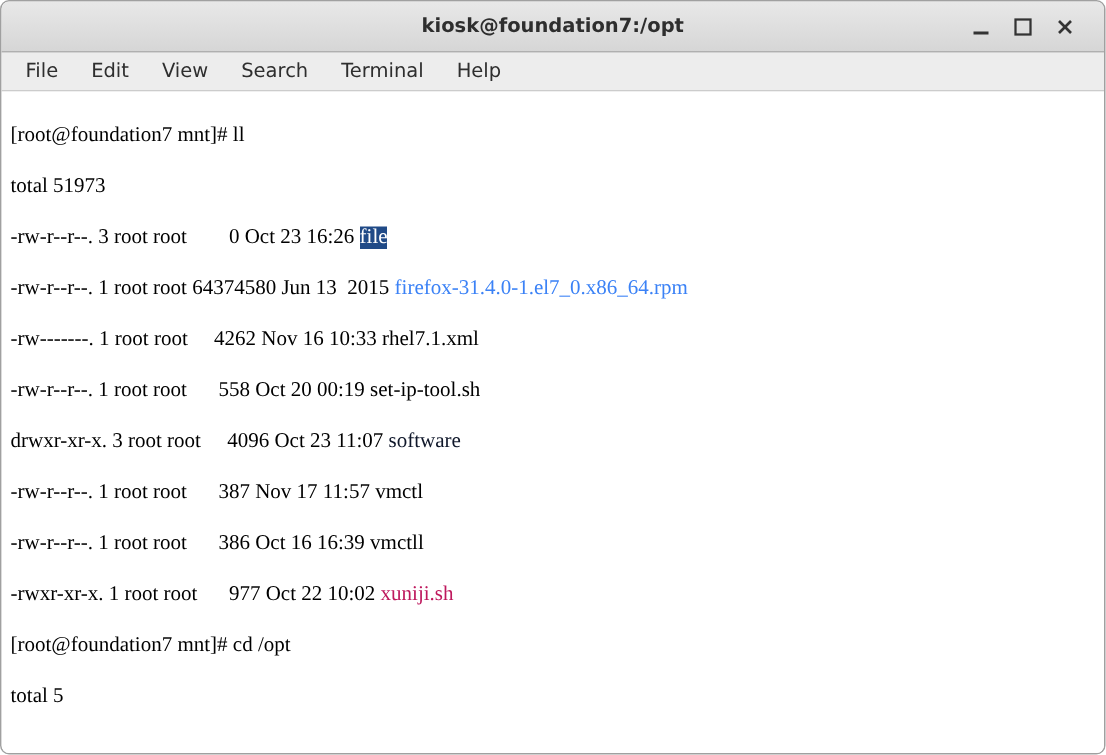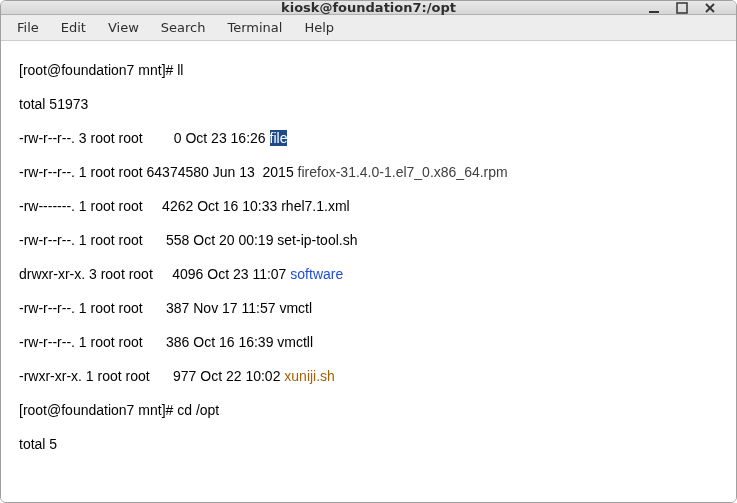--- a/index.html
+++ b/index.html
@@ -8,21 +8,21 @@
     height: 503px;
     background: #fff;
     font-family: "DejaVu Sans", "Liberation Sans", sans-serif;
     border: 1px solid #a0a0a0;
     border-radius: 6px;
     overflow: hidden;
     display: flex;
     flex-direction: column;
   }
   .titlebar {
-    height: 14px;
+    height: 34px;
     background: linear-gradient(to bottom, #e8e8e8, #d6d6d6);
     border-bottom: 1px solid #b0b0b0;
     display: flex;
     align-items: center;
     padding: 0 19px;
     font-size: 13px;
     color: #2e2e2e;
     position: relative;
   }
   .titlebar .title {
@@ -60,32 +60,32 @@
     gap: 2px;
   }
   .menubar .menu-item {
     padding: 2px 10px;
     cursor: pointer;
   }
   .terminal {
     flex: 1;
     background: #ffffff;
     color: #000;
-    font-family: Liberation Sans, sans-serif;
+    font-family: Liberation Serif, serif;
     font-size: 14px;
     line-height: 17px;
-    padding: 4px 18px;
+    padding: 4px 6px;
     white-space: pre;
     overflow: hidden;
     position: relative;
   }
   .term-line { white-space: pre; }
-  .c-red { color: #404040; }
-  .c-green { color: #a16207; text-align: right; }
-  .c-blue { color: #1d4ed8; }
+  .c-red { color: #3b82f6; }
+  .c-green { color: #be185d; text-align: right; }
+  .c-blue { color: #0f172a; }
   .sel { background: #204a87; color: #fff; }
 </style>
 </head>
 <body>
 
 <div class="titlebar">
   <div class="title">kiosk@foundation7:/opt</div>
   <div class="win-controls">
     <span class="win-btn">
       <svg width="12" height="12" viewBox="0 0 12 12">
@@ -113,21 +113,21 @@
   <span class="menu-item">Search</span>
   <span class="menu-item">Terminal</span>
   <span class="menu-item">Help</span>
 </div>
 
 <div class="terminal">
 <div class="term-line"><span>[root@foundation7 mnt]# </span><span>ll</span></div>
 <div class="term-line">total 51973</div>
 <div class="term-line"><span>-rw-r--r--. 3 root root        0 Oct 23 16:26 </span><span class="sel">file</span></div>
 <div class="term-line"><span>-rw-r--r--. 1 root root 64374580 Jun 13  2015 </span><span class="c-red">firefox-31.4.0-1.el7_0.x86_64.rpm</span></div>
-<div class="term-line"><span>-rw-------. 1 root root     4262 Oct 16 10:33 </span><span>rhel7.1.xml</span></div>
+<div class="term-line"><span>-rw-------. 1 root root     4262 Nov 16 10:33 </span><span>rhel7.1.xml</span></div>
 <div class="term-line"><span>-rw-r--r--. 1 root root      558 Oct 20 00:19 </span><span>set-ip-tool.sh</span></div>
 <div class="term-line"><span>drwxr-xr-x. 3 root root     4096 Oct 23 11:07 </span><span class="c-blue">software</span></div>
 <div class="term-line"><span>-rw-r--r--. 1 root root      387 Nov 17 11:57 </span><span>vmctl</span></div>
 <div class="term-line"><span>-rw-r--r--. 1 root root      386 Oct 16 16:39 </span><span>vmctll</span></div>
 <div class="term-line"><span>-rwxr-xr-x. 1 root root      977 Oct 22 10:02 </span><span class="c-green">xuniji.sh</span></div>
 <div class="term-line"><span>[root@foundation7 mnt]# </span><span>cd /opt</span></div>
 <div class="term-line">total 5</div>
 
 
 

